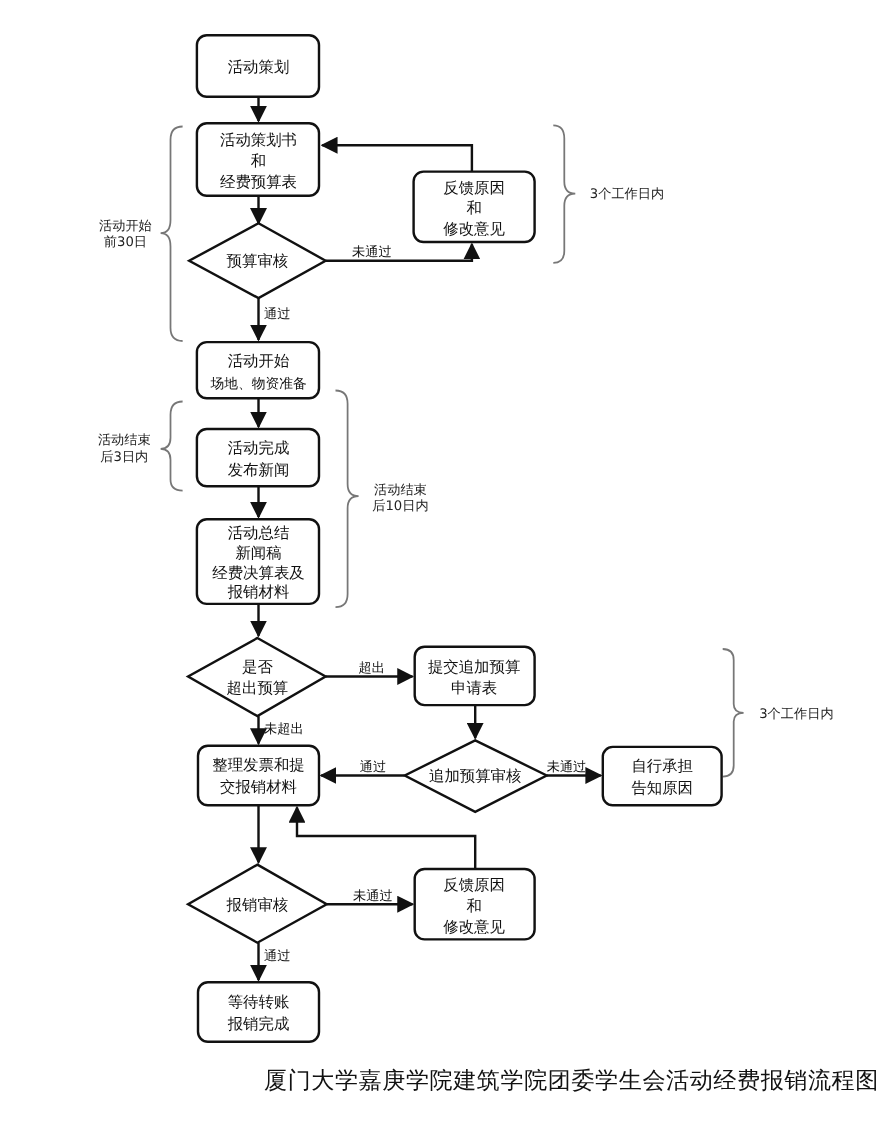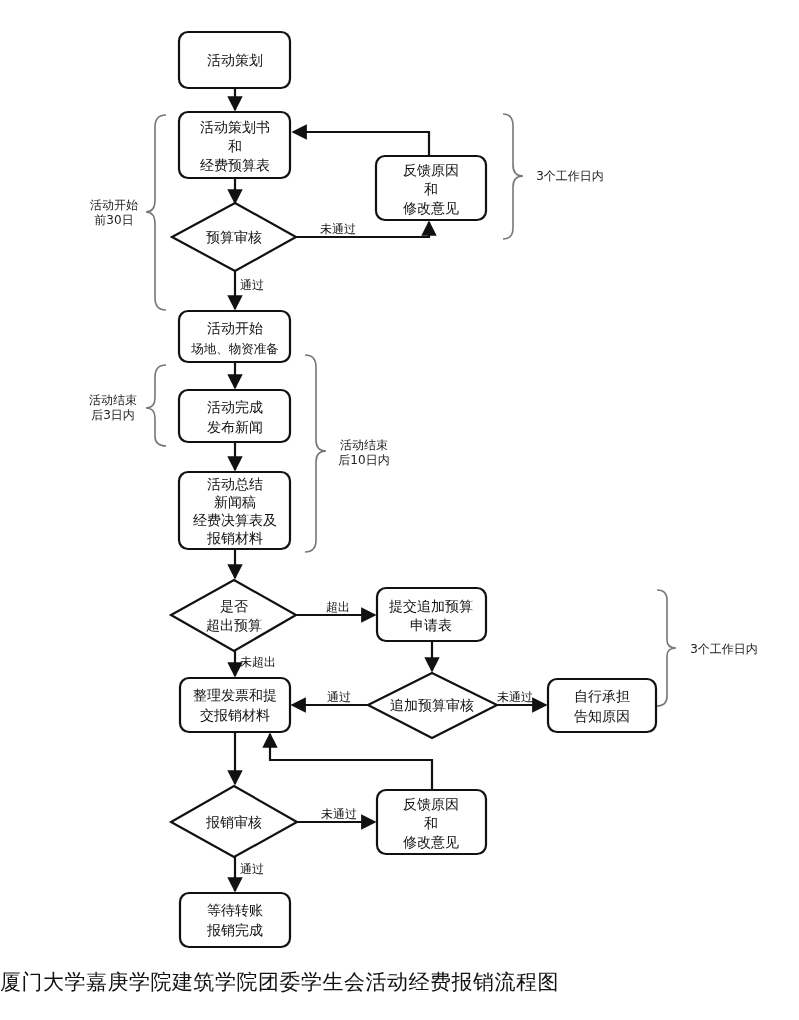--- a/index.html
+++ b/index.html
@@ -3,21 +3,21 @@
 <meta charset="utf-8">
 <style>
   html, body { margin:0; padding:0; background:#ffffff; }
   body { width:799px; height:1020px; position:relative; overflow:hidden;
          font-family:"DejaVu Sans", "Liberation Sans", sans-serif; color:#111; }
   #diagram { position:absolute; left:0; top:0; }
   .node-text { font-size:14px; fill:#111; text-anchor:middle; }
   .node-text.small { font-size:12.5px; }
   .edge-label { font-size:12px; fill:#111; }
   .note-text { font-size:12px; fill:#222; text-anchor:middle; }
-  .title { position:absolute; left:0; top:968px; width:799px; text-align:left;
+  .title { position:absolute; left:0; top:968px; width:799px; text-align:right;
            font-size:21px; color:#111; letter-spacing:0.5px; }
 </style>
 </head>
 <body>
 
 <svg id="diagram" width="799" height="1020" viewBox="0 0 799 1020" xmlns="http://www.w3.org/2000/svg">
   <defs>
     <marker id="arrow" viewBox="0 0 10 10" refX="9" refY="5" markerWidth="7" markerHeight="7" orient="auto-start-reverse">
       <path d="M0,0 L10,5 L0,10 z" fill="#111"></path>
     </marker>

